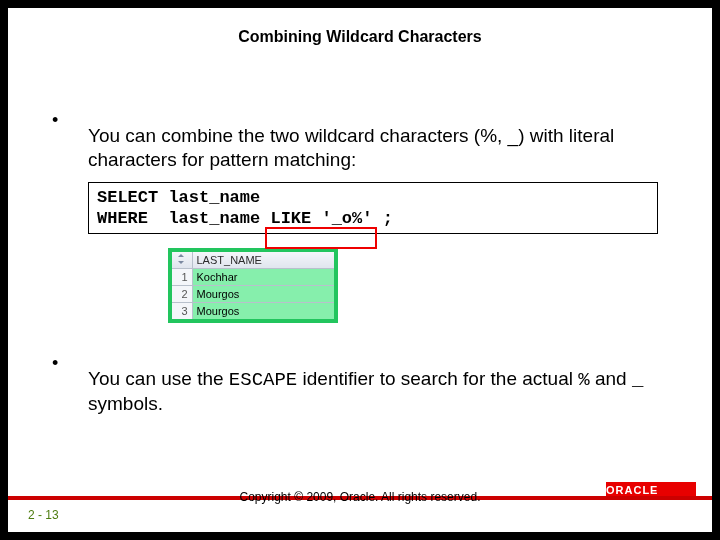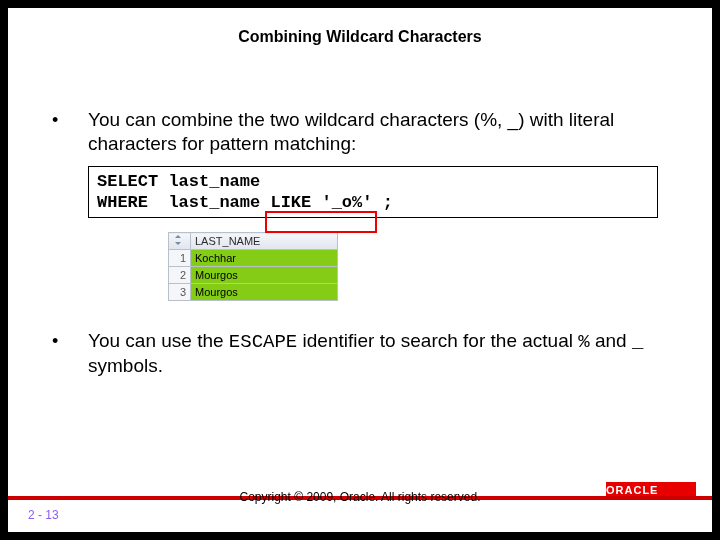--- a/index.html
+++ b/index.html
@@ -35,20 +35,21 @@
     font-size: 18px;
     line-height: 24px;
     text-align: left;
     padding-left: 4px;
   }
   .bullet-text {
     flex: 1;
     font-size: 19px;
     line-height: 24px;
     color: #000;
+    margin-top: 16px;
   }
   .code-block {
     margin-left: 40px;
     margin-top: 4px;
     margin-bottom: 14px;
     border: 1px solid #000;
     background: #fff;
     padding: 4px 8px 4px 8px;
     font-family: "Courier New", monospace;
     font-size: 17px;
@@ -59,25 +60,25 @@
   }
   .code-line { white-space: pre; }
   .highlight-box {
     position: absolute;
     border: 2px solid #e00;
     pointer-events: none;
   }
   .result-table {
     margin-left: 120px;
     margin-bottom: 28px;
-    border: 1px solid #22c55e;
+    border: 4px solid #22c55e;
     font-size: 11px;
     font-family: Arial, sans-serif;
     border-collapse: collapse;
-    background: #84cc16;
+    background: #86efac;
     width: 170px;
   }
   .result-table th, .result-table td {
     border: 1px solid #b8c0cc;
     padding: 1px 4px;
     text-align: left;
     height: 16px;
     line-height: 14px;
   }
   .result-table th {
@@ -112,21 +113,21 @@
   .red-bar {
     position: absolute;
     bottom: 32px; left: 0; right: 0;
     height: 4px;
     background: #c00;
   }
   .page-num {
     position: absolute;
     bottom: 10px; left: 20px;
     font-size: 12px;
-    color: #8b5cf6;
+    color: #4d7c0f;
   }
   .copyright {
     position: absolute;
     bottom: 28px; left: 0; right: 0;
     text-align: center;
     font-size: 12px;
     color: #000;
     margin-top: 48px;
   }
   .logo {

